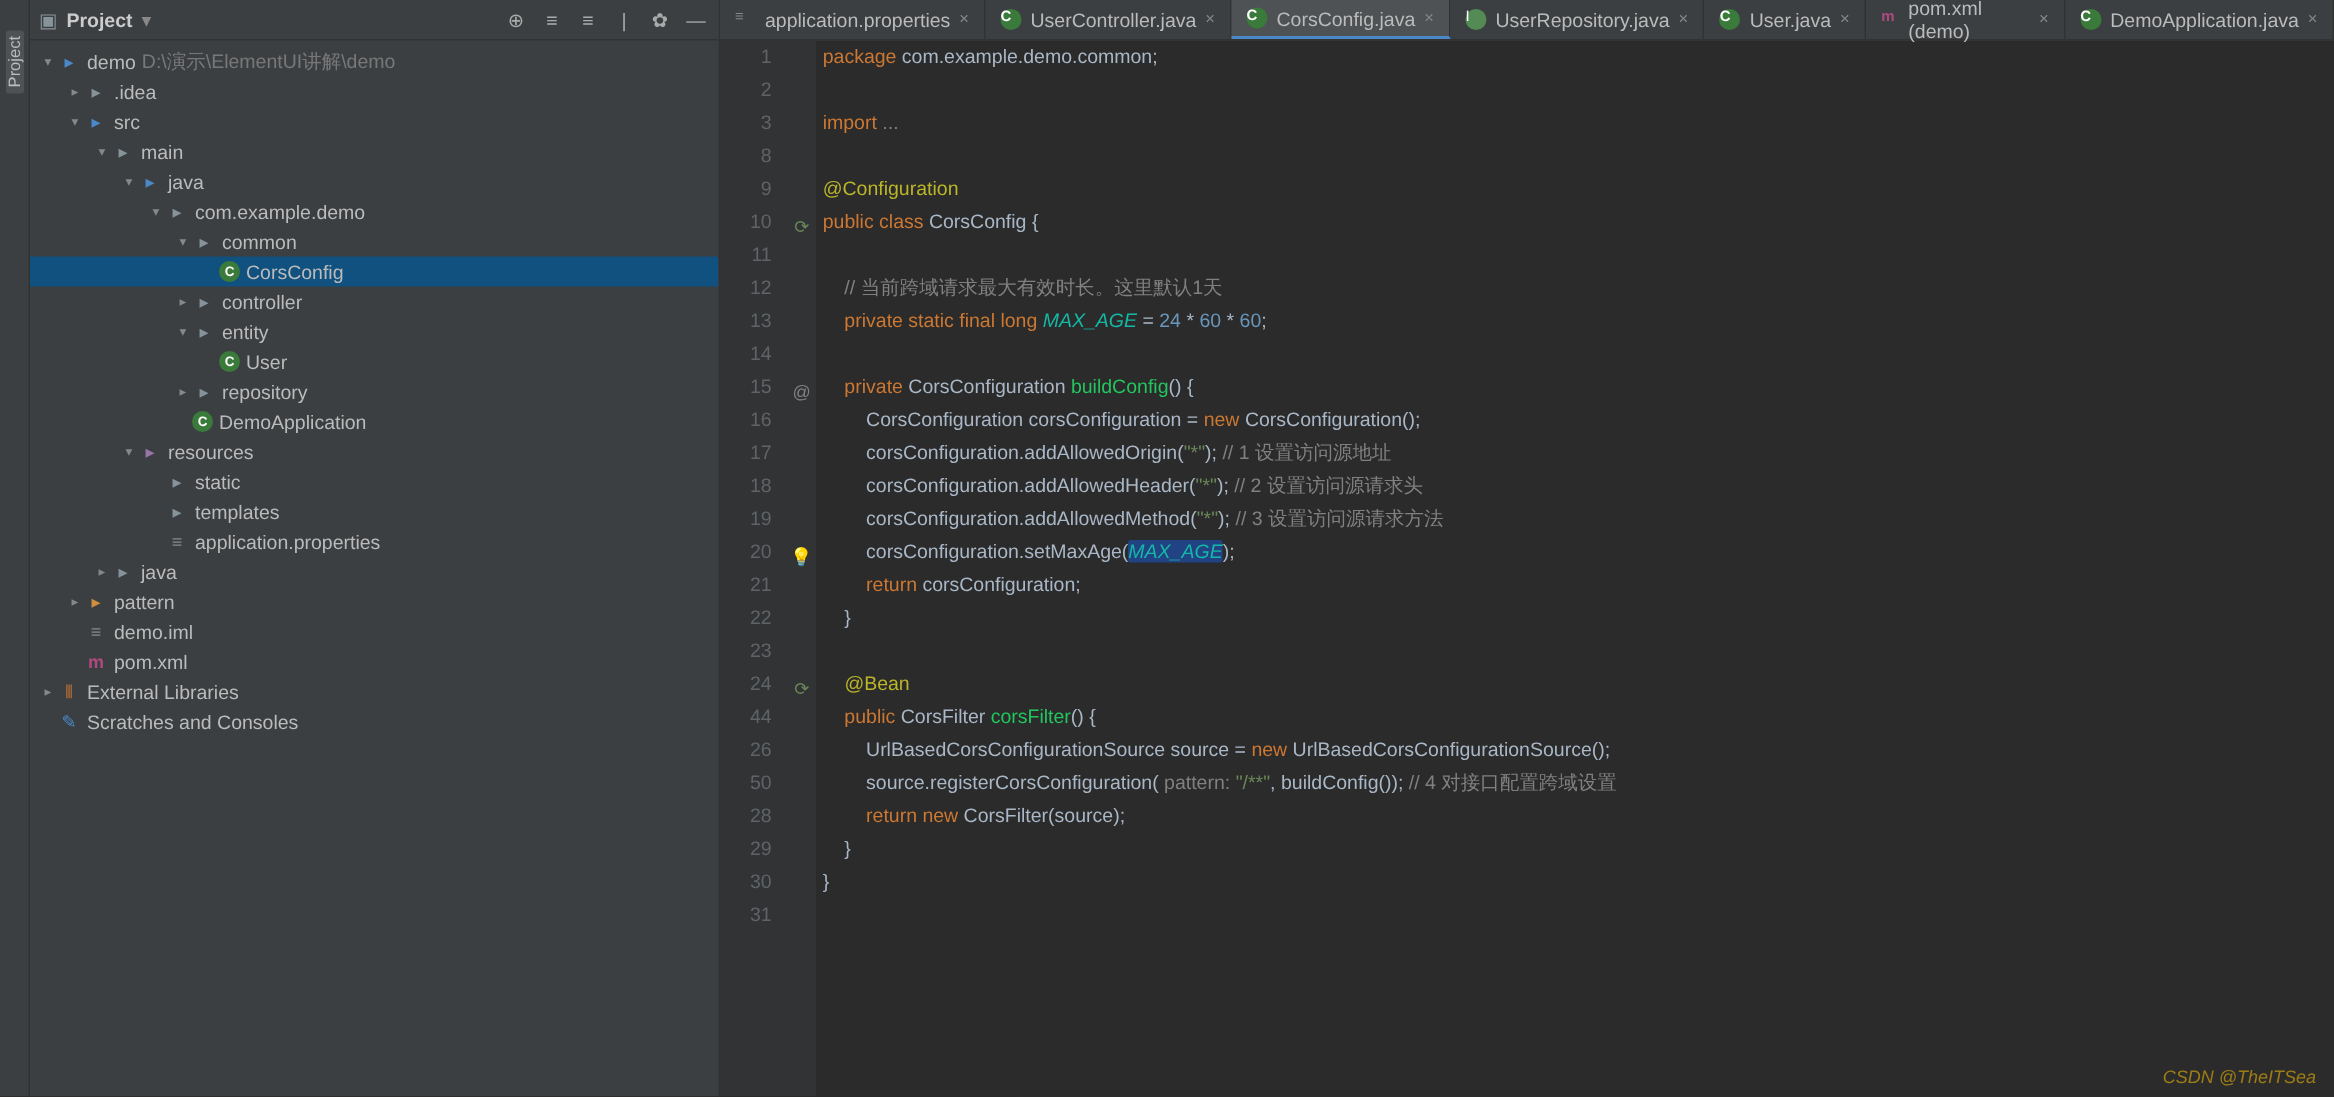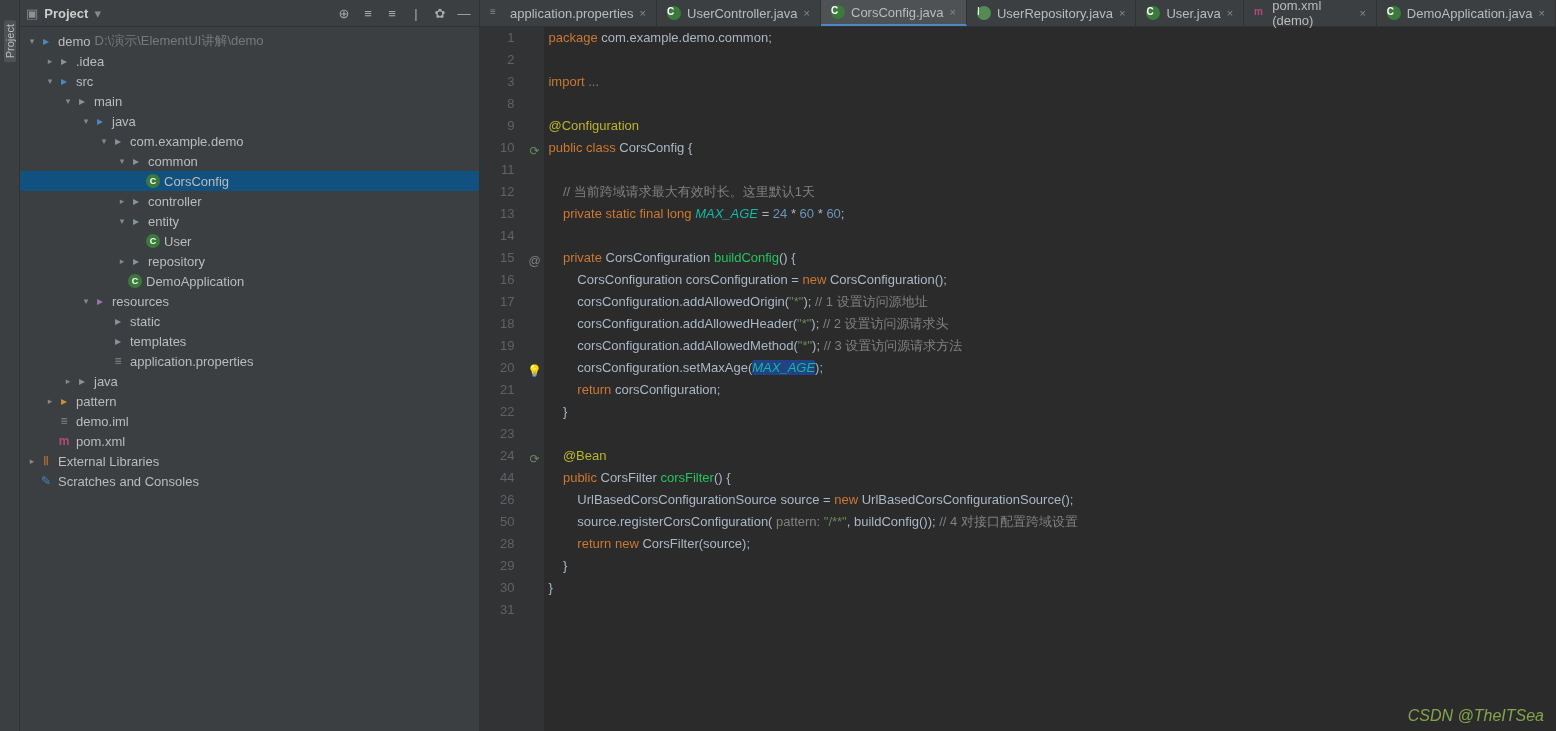--- a/index.html
+++ b/index.html
@@ -44,21 +44,21 @@
 .code .cl{height:22px}
 .kw{color:#cc7832}
 .str{color:#6a8759}
 .cmt{color:#808080}
 .ann{color:#bbb529}
 .num{color:#6897bb}
 .fn{color:#22c55e}
 .fld{color:#14b8a6;font-style:italic}
 .param{color:#808080}
 .hl{background:#214283;border-radius:2px}
-.watermark{position:fixed;right:12px;bottom:6px;color:#bef264;opacity:.6;font-size:16px;font-style:italic;pointer-events:none}
+.watermark{position:fixed;right:12px;bottom:6px;color:#eab308;opacity:.6;font-size:12px;font-style:italic;pointer-events:none}
 </style>
 </head>
 <body>
 
 <div class="sidebar-left">
   <div class="vlabel">Project</div>
 </div>
 
 <div class="project-panel">
   <div class="project-header">

